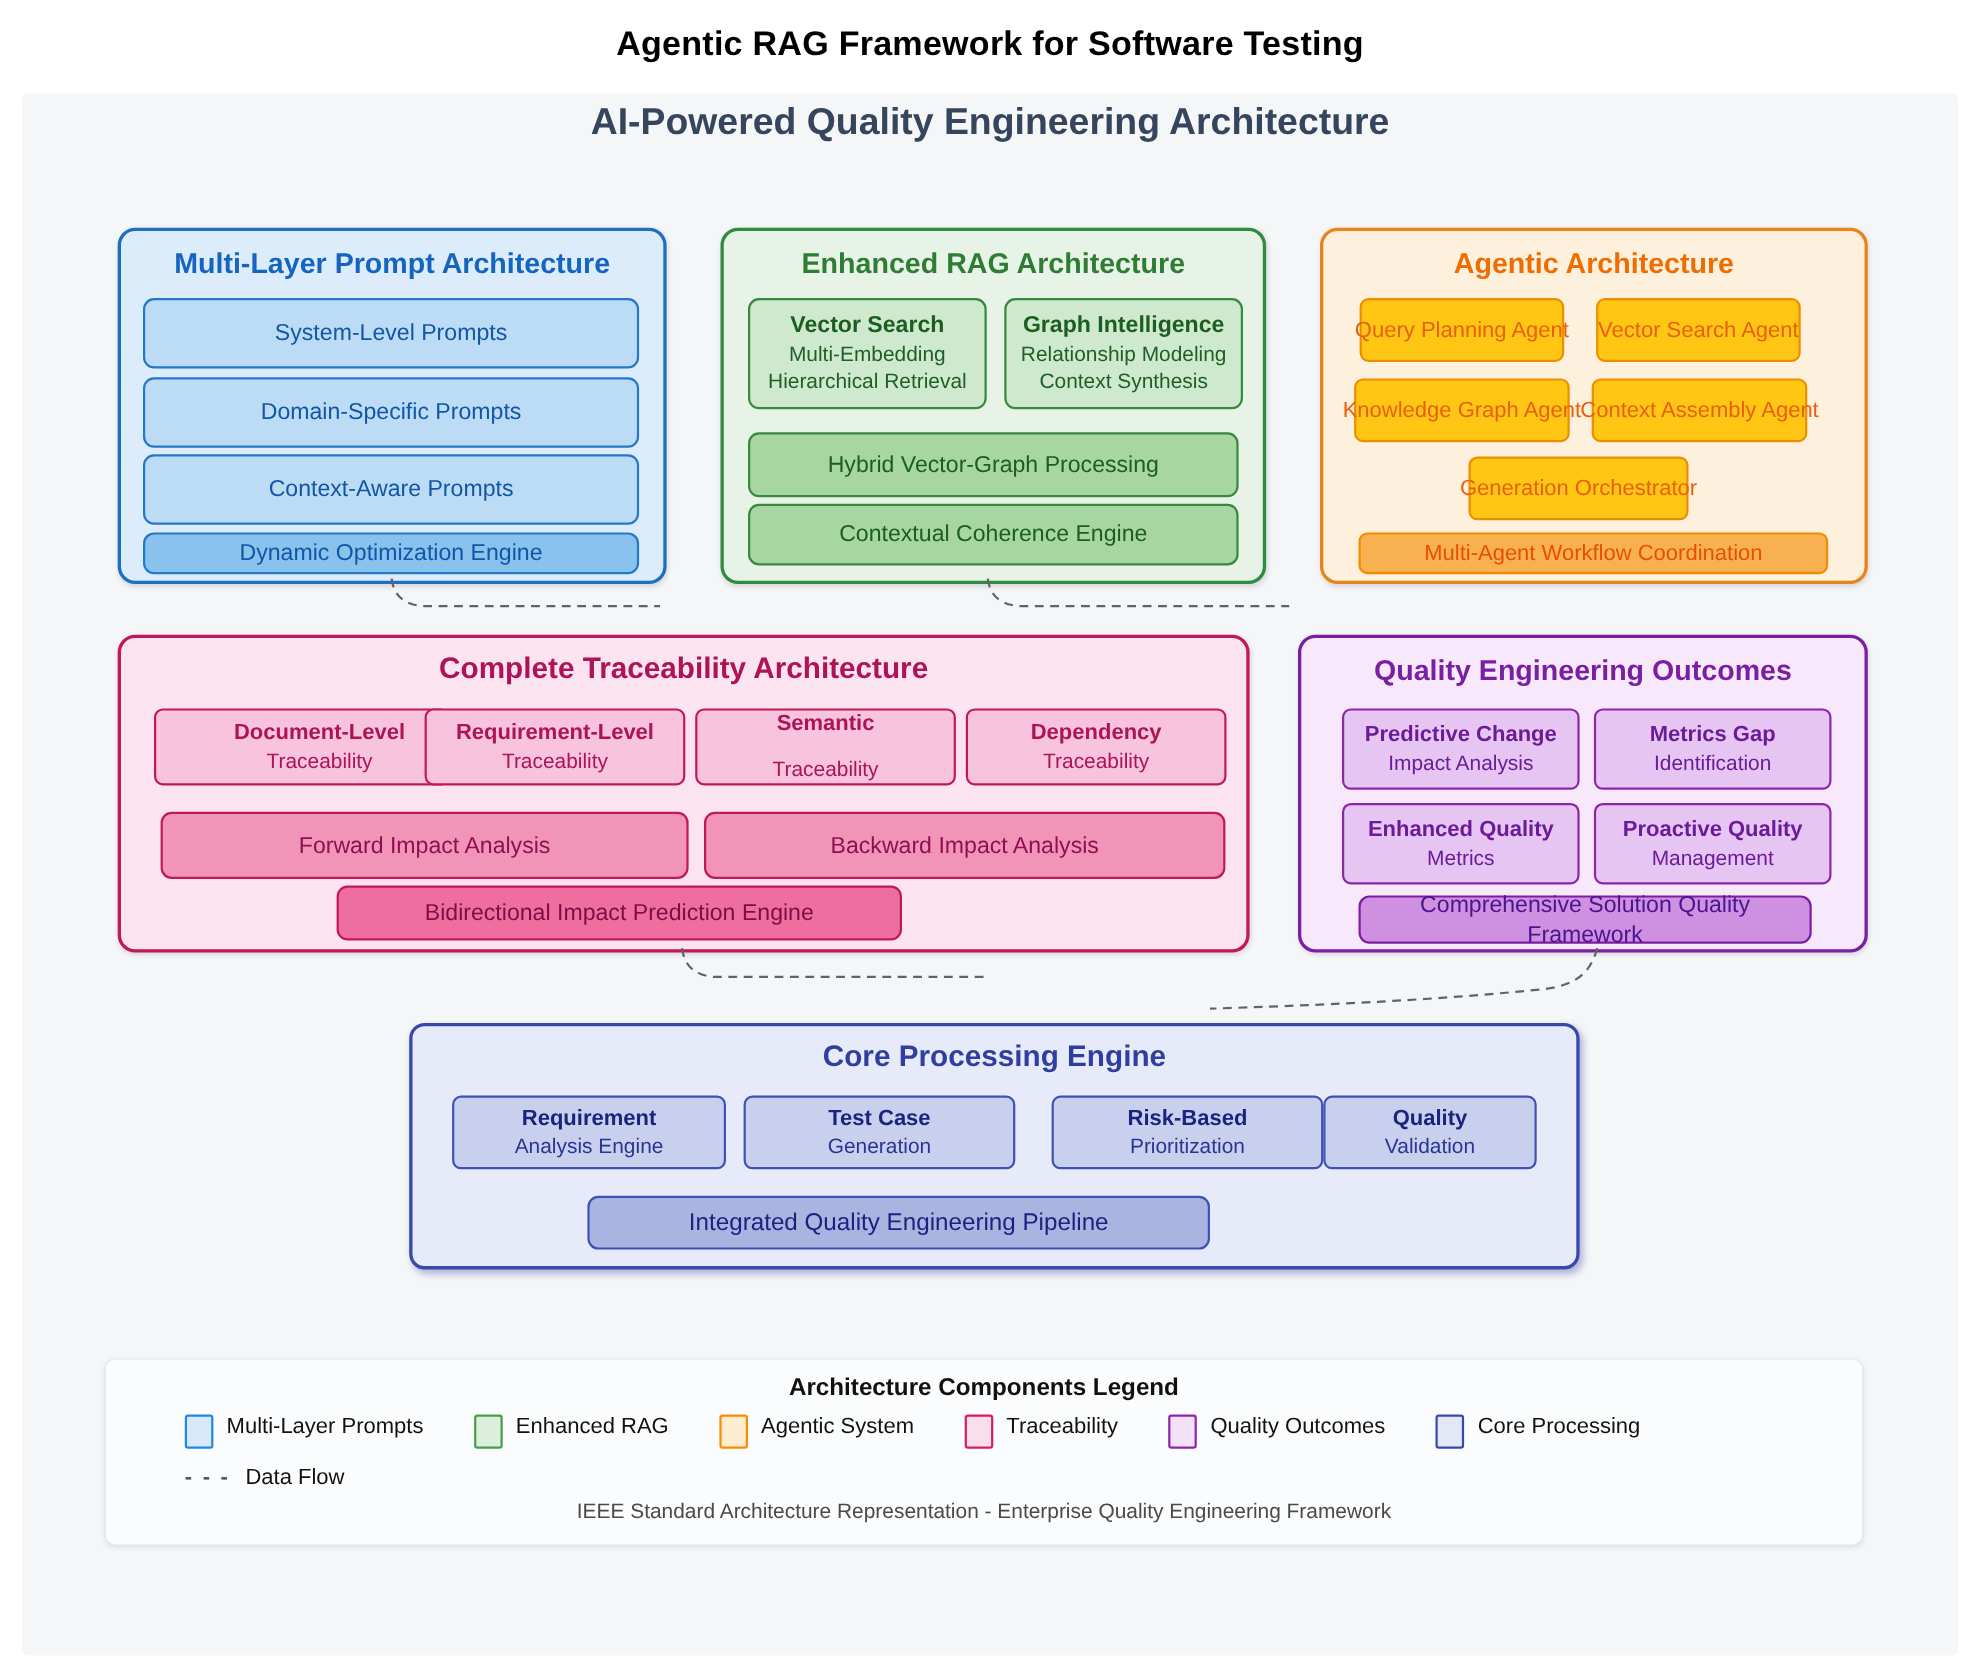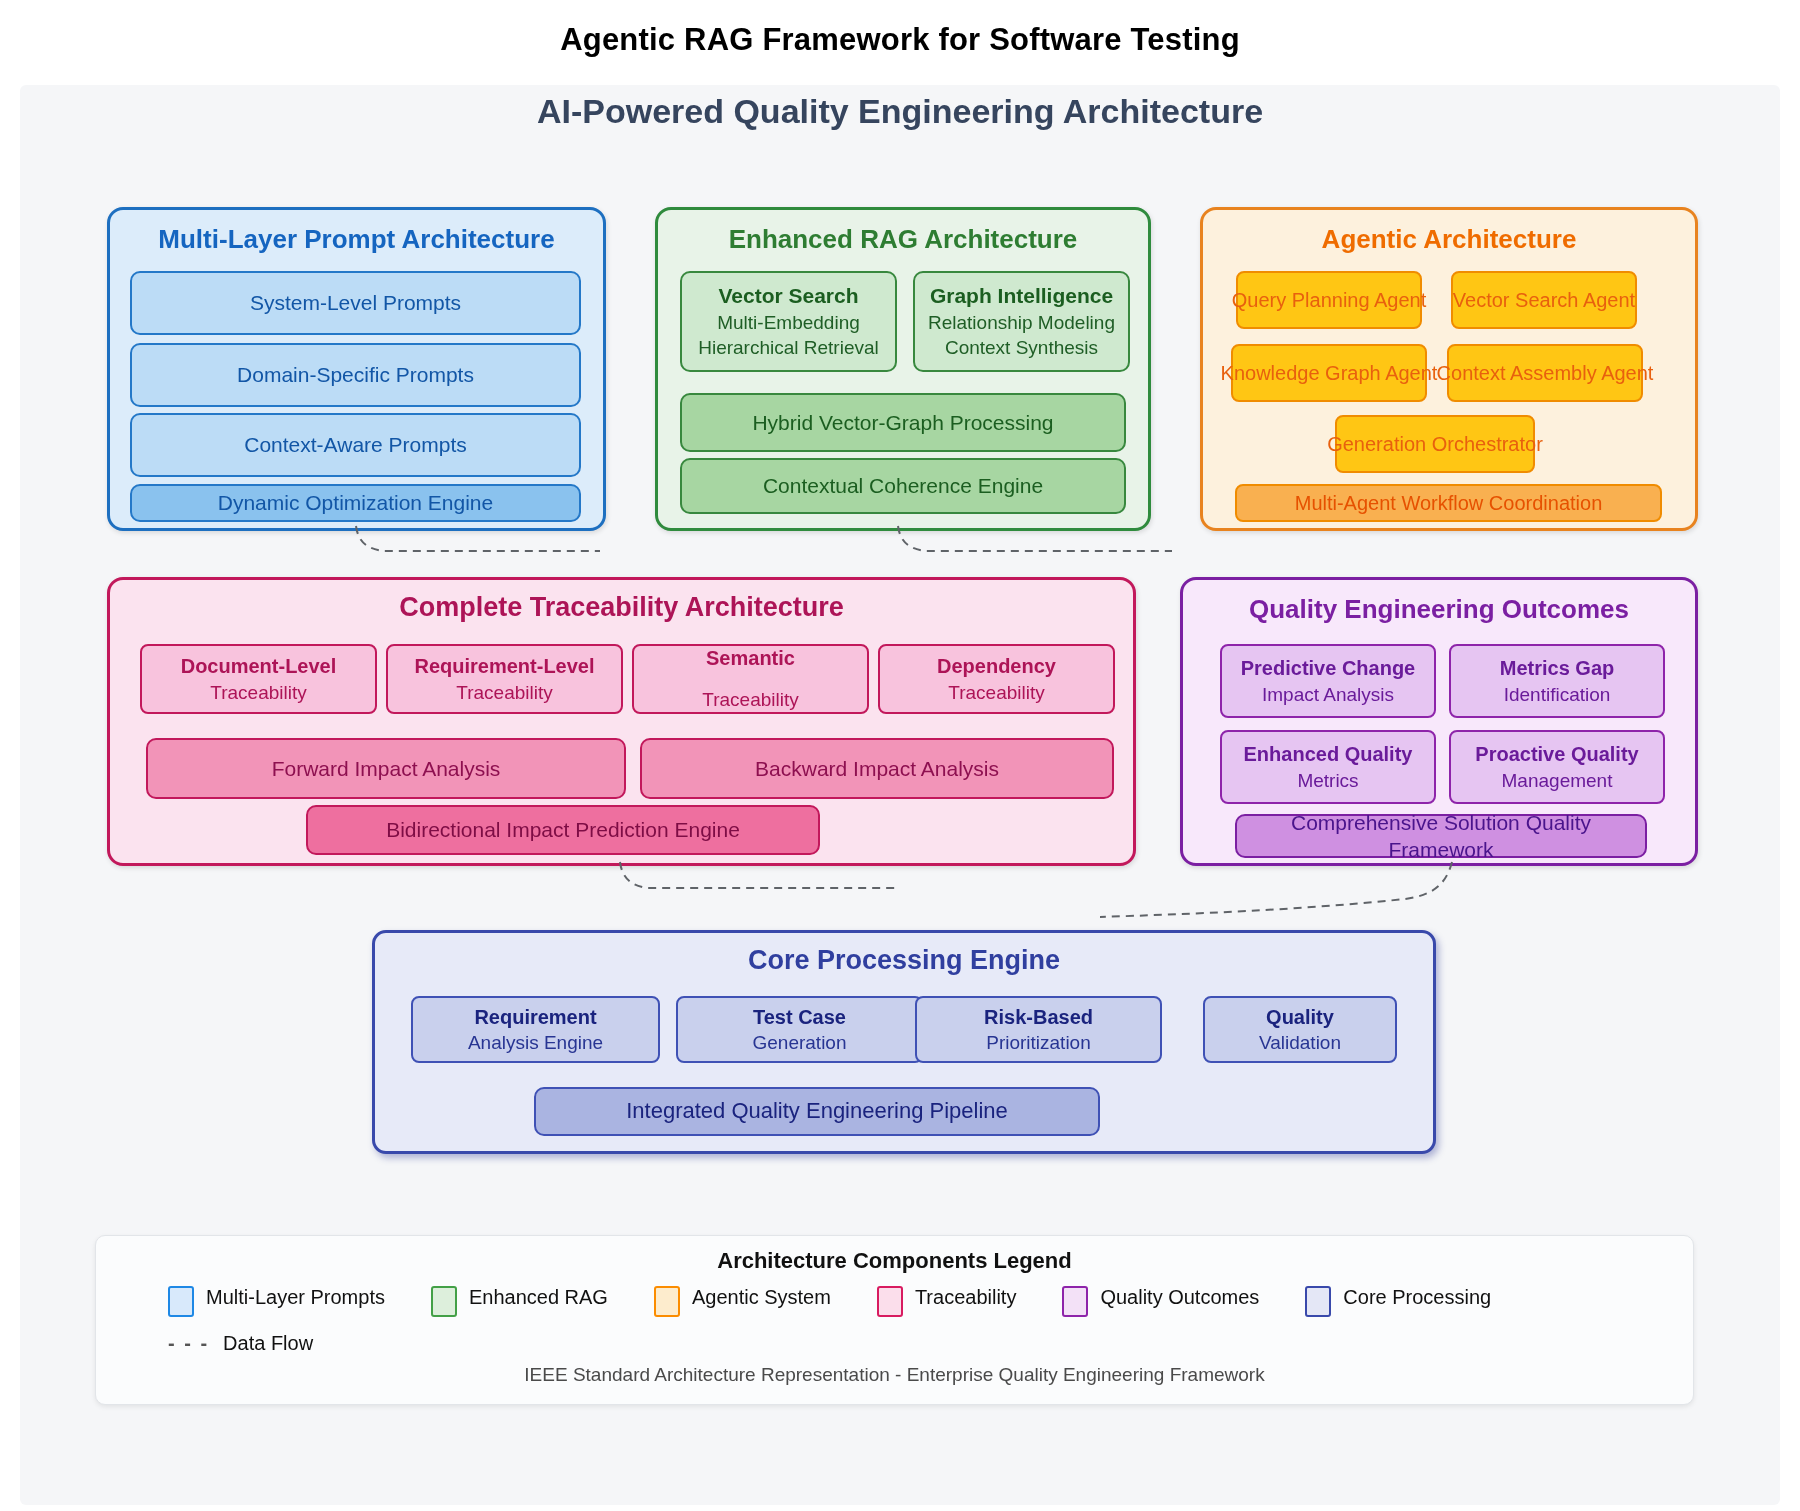--- a/index.html
+++ b/index.html
@@ -101,21 +101,21 @@
     <div class="node a-node" style="left:33px;top:61px;width:182px;height:54px;">Query Planning Agent</div>
     <div class="node a-node" style="left:248px;top:61px;width:182px;height:54px;">Vector Search Agent</div>
     <div class="node a-node" style="left:28px;top:134px;width:192px;height:54px;">Knowledge Graph Agent</div>
     <div class="node a-node" style="left:244px;top:134px;width:192px;height:54px;">Context Assembly Agent</div>
     <div class="node a-node" style="left:132px;top:205px;width:196px;height:54px;">Generation Orchestrator</div>
     <div class="node a-bar">Multi-Agent Workflow Coordination</div>
   </div>
 
   <div class="section sec-trace">
     <div class="sec-title">Complete Traceability Architecture</div>
-    <div class="node t-card" style="left:30px;">
+    <div class="node t-card" style="left:30px;padding-left:32px;">
       <div class="card-title">Document-Level</div>
       <div>Traceability</div>
     </div>
     <div class="node t-card" style="left:276px;align-items:center;">
       <div class="card-title">Requirement-Level</div>
       <div>Traceability</div>
     </div>
     <div class="node t-card" style="left:522px;gap:15px;">
       <div class="card-title">Semantic</div>
       <div>Traceability</div>
@@ -153,21 +153,21 @@
   <div class="section sec-core">
     <div class="sec-title">Core Processing Engine</div>
     <div class="node c-card" style="left:36px;width:245px;">
       <div class="card-title">Requirement</div>
       <div>Analysis Engine</div>
     </div>
     <div class="node c-card" style="left:301px;width:243px;">
       <div class="card-title">Test Case</div>
       <div>Generation</div>
     </div>
-    <div class="node c-card" style="left:540px;width:243px;">
+    <div class="node c-card" style="left:581px;width:243px;">
       <div class="card-title">Risk-Based</div>
       <div>Prioritization</div>
     </div>
     <div class="node c-card" style="left:828px;width:190px;">
       <div class="card-title">Quality</div>
       <div>Validation</div>
     </div>
     <div class="node c-bar">Integrated Quality Engineering Pipeline</div>
   </div>
 

